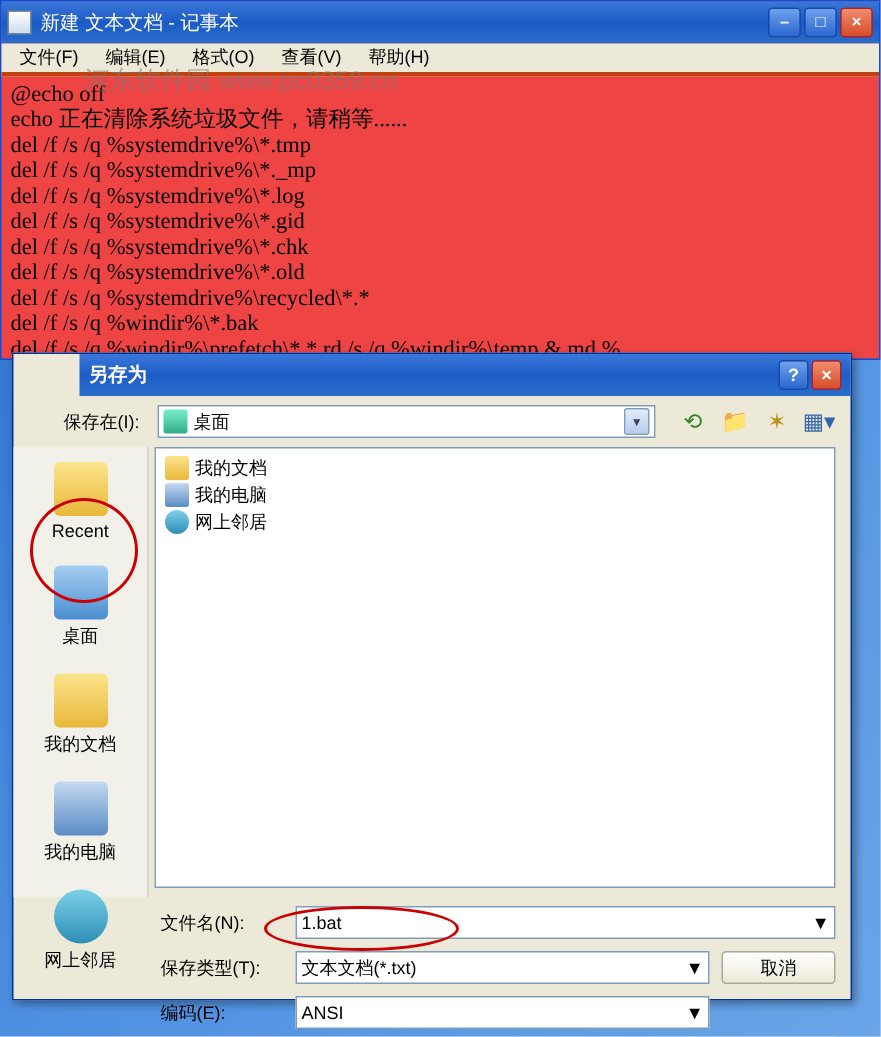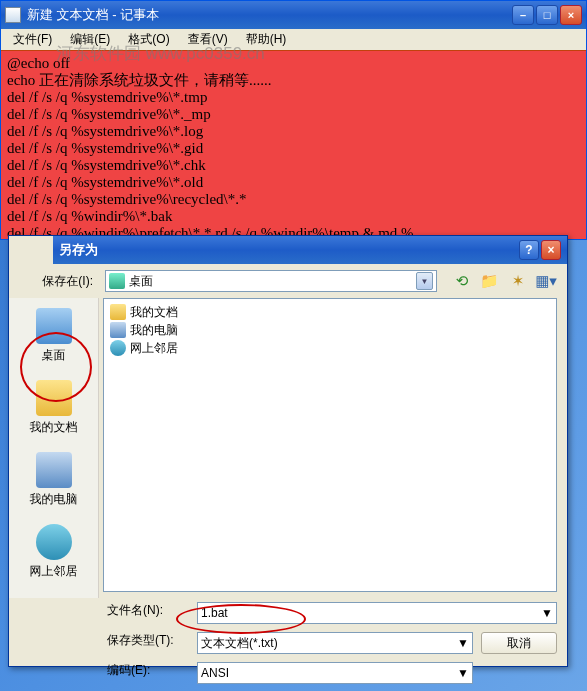--- a/index.html
+++ b/index.html
@@ -40,21 +40,21 @@
     border: 1px solid #1a4aa8; border-radius: 3px;
     color: #fff; font-size: 11px; font-weight: bold;
     display: flex; align-items: center; justify-content: center;
     cursor: pointer;
   }
   .np-sysbtns .btn.close { background: linear-gradient(#f08d6e,#d64d28); border-color:#a23; }
   .np-menu {
     height: 22px; background: #ece9d8;
     display: flex; align-items: center; gap: 2px;
     padding: 0 4px;
-    border-bottom: 1px solid #c2410c;
+    border-bottom: 3px solid #c2410c;
   }
   .np-menu .mi { padding: 2px 8px; cursor: pointer; }
   .np-body {
     padding: 4px 6px;
     font-family: Liberation Serif, serif;
     font-size: 15px;
     white-space: pre; line-height: 17px;
     overflow: hidden;
     position: relative;
     height: calc(100% - 50px);
@@ -166,21 +166,21 @@
   .fitem { display:flex; align-items:center; gap:4px; height:18px; padding:1px 2px; cursor:pointer; }
   .fitem .fi { width:16px; height:16px; }
   .fi.foldericon { background: linear-gradient(#fde48c,#e8b83a); border-radius:2px; }
   .fi.compicon { background: linear-gradient(#c4d9f0,#5a8cc5); border-radius:2px; }
   .fi.neticon { background: linear-gradient(#7dd0e8,#2d8fb5); border-radius:50%; }
   .fi.txticon { background: #fff; border:1px solid #aaa; }
 
   .dlg-bottom {
     padding: 4px 10px 8px 98px;
   }
-  .frow { display:flex; height:26px; gap:8px; margin-bottom:4px; }
+  .frow { display:flex; align-items:center; height:26px; gap:8px; margin-bottom:4px; }
   .frow .flbl { width:82px; text-align:left; }
   .frow .finput {
     flex:1; height:22px; background:#fff;
     border:1px solid #7f9db9;
     display:flex; align-items:center; padding:0 3px;
   }
   .finput .ftxt { flex:1; border:none; outline:none; font-family:inherit; font-size:12px; }
   .finput .fval { flex:1; }
   .frow .fbtn {
     width:76px; height:22px;
@@ -249,20 +249,24 @@
       <div class="ni back">⟲</div>
       <div class="ni up">📁</div>
       <div class="ni new">✶</div>
       <div class="ni view">▦▾</div>
     </div>
   </div>
 
   <div class="dlg-body">
     <div class="places">
       <div class="place">
+        <div class="pi recent"></div>
+        <div class="pl">Recent</div>
+      </div>
+      <div class="place">
         <div class="pi desk"></div>
         <div class="pl">桌面</div>
       </div>
       <div class="place">
         <div class="pi docs"></div>
         <div class="pl">我的文档</div>
       </div>
       <div class="place">
         <div class="pi comp"></div>
         <div class="pl">我的电脑</div>

